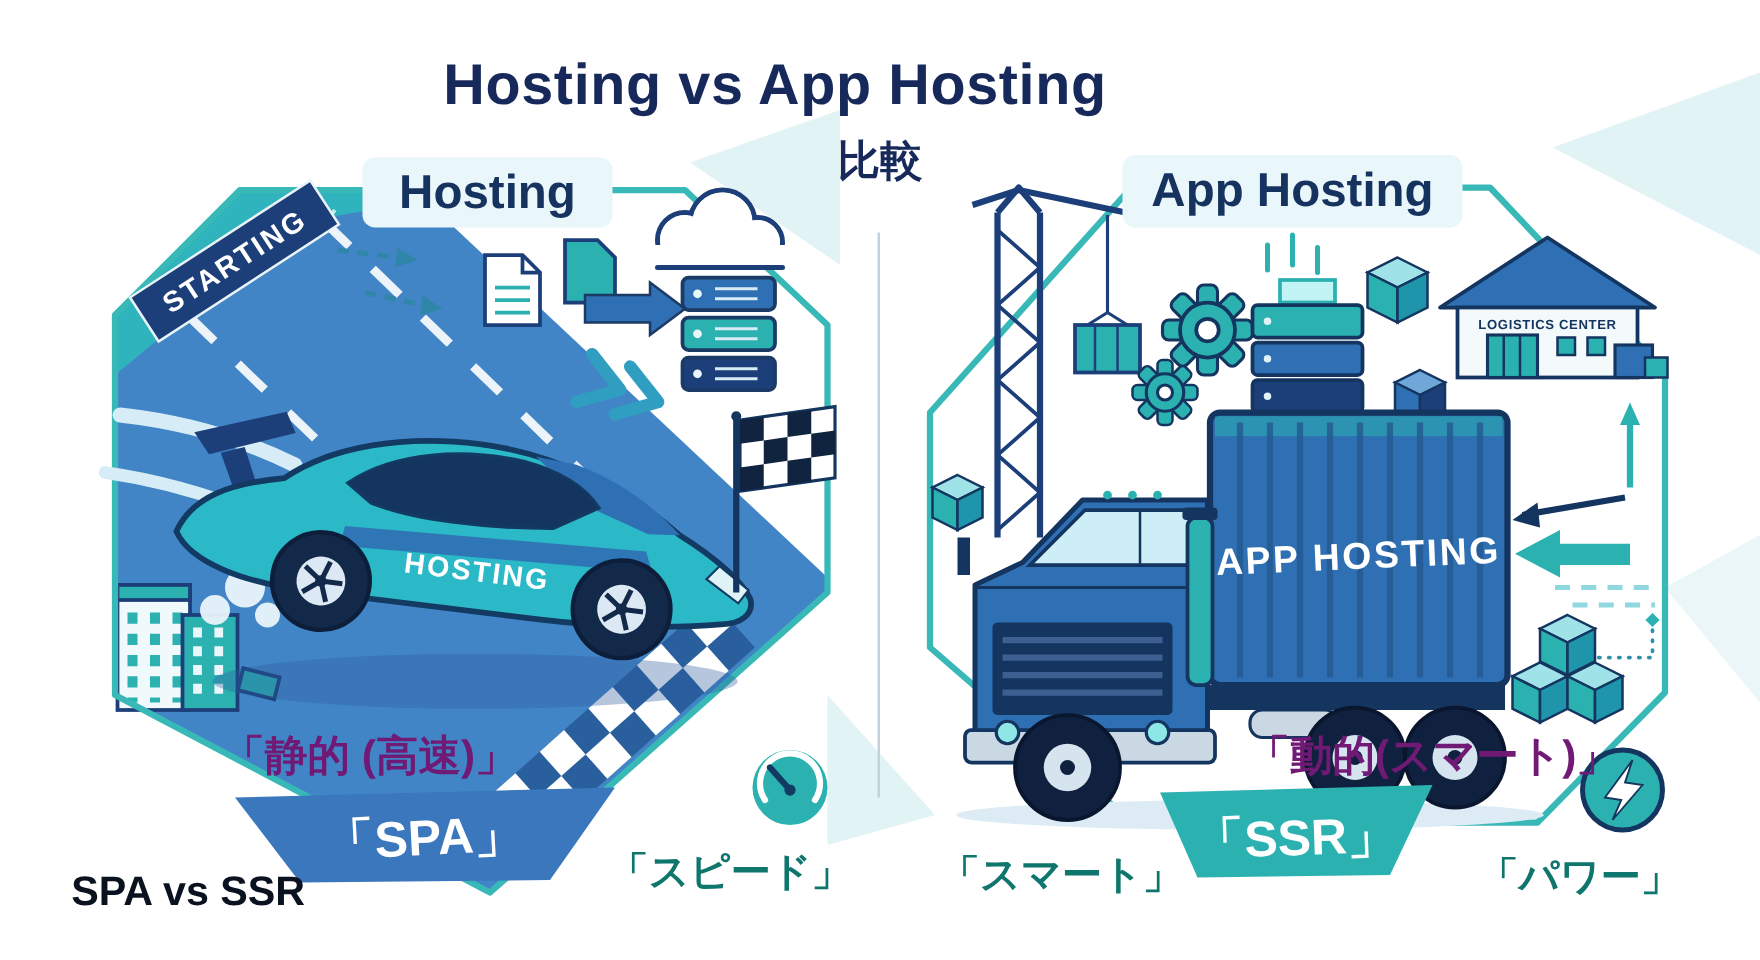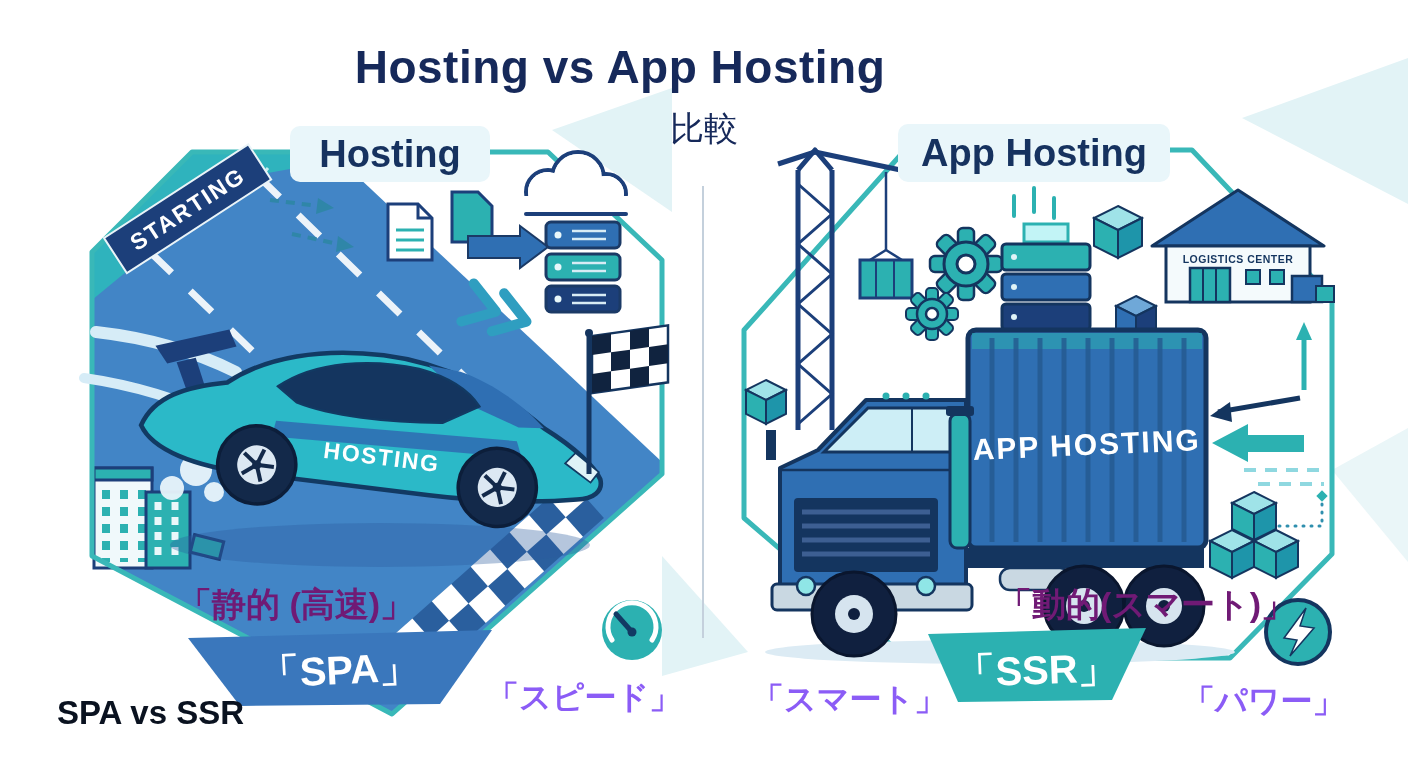--- a/index.html
+++ b/index.html
@@ -3,28 +3,28 @@
 <meta charset="utf-8">
 <style>
   html,body{margin:0;padding:0;background:#ffffff;}
   #stage{
     position:relative;width:1408px;height:768px;background:#ffffff;overflow:hidden;
     font-family:"Liberation Sans","DejaVu Sans",sans-serif;
   }
   #stage svg.scene{position:absolute;left:0;top:0;}
   .abs{position:absolute;}
   .page-title{width:1240px;text-align:center;font-size:46px;font-weight:800;color:#16295a;letter-spacing:.5px;}
-  .page-subtitle{width:1408px;text-align:center;font-size:34px;font-weight:400;color:#16295a;}
+  .page-subtitle{width:1408px;text-align:center;font-size:34px;font-weight:700;color:#16295a;}
   .labelbox{
     background:#e9f6fa;border-radius:10px;display:flex;align-items:center;justify-content:center;
     color:#16325f;font-weight:800;font-size:38px;
   }
   .cap{white-space:nowrap;font-weight:700;}
   .cap-dark{color:#701a75;font-size:34px;}
-  .cap-navy{color:#8b5cf6;font-size:32px;font-weight:800;}
+  .cap-navy{color:#0f766e;font-size:32px;font-weight:800;}
   .footer-txt{color:#0a1220;font-size:33px;font-weight:800;white-space:nowrap;}
   .divider{width:2px;background:#c4d0dc;}
   svg text{font-family:"Liberation Sans","DejaVu Sans",sans-serif;}
 </style>
 </head>
 <body>
 
 <div id="stage">
 
   <svg class="scene" width="1408" height="768" viewBox="0 0 1408 768">

